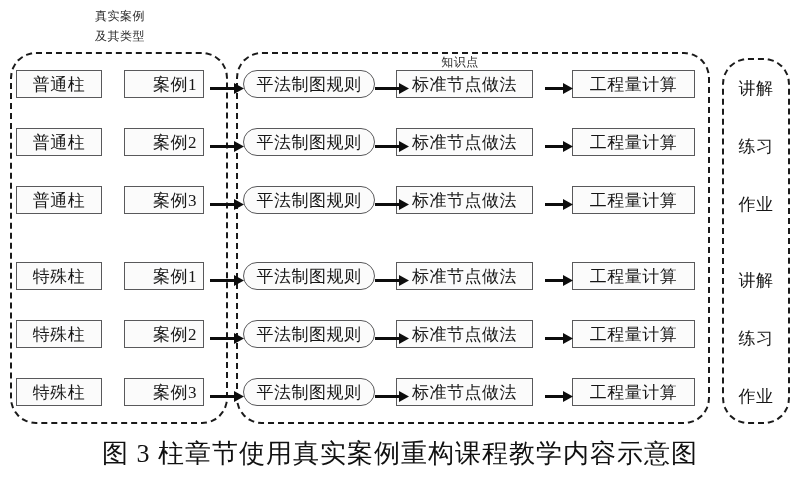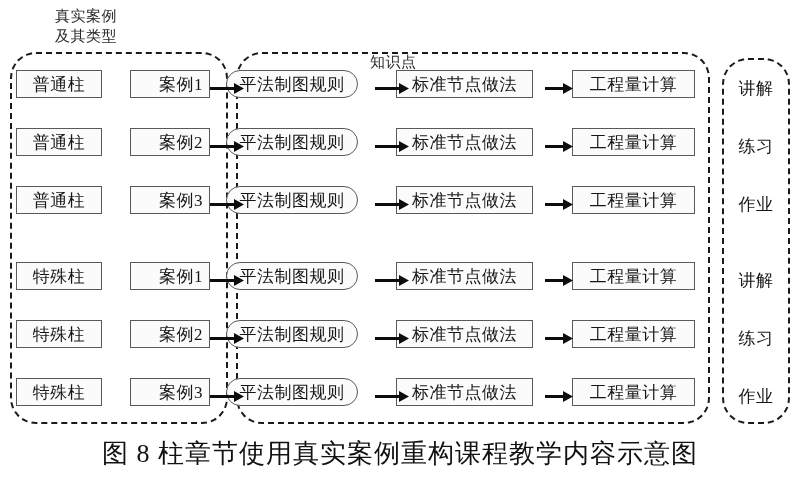--- a/index.html
+++ b/index.html
@@ -16,21 +16,22 @@
   }
   #figure {
     position: relative;
     width: 800px;
     height: 478px;
   }
 
   
   .col-header {
     position: absolute;
-    font-size: 15px;
+    text-align: center;
+    font-size: 12px;
     line-height: 20px;
     color: #2b2b2b;
     letter-spacing: 0.5px;
     white-space: pre-line;
   }
   #hdr-cases  { left: 55px;  top: 6px;  width: 130px; }
   #hdr-know   { left: 370px; top: 12px; width: 180px; margin-top: 40px; }
   #hdr-teach  { left: 718px; top: 6px;  width: 76px;  }
 
   
@@ -54,22 +55,22 @@
     font-size: 17px;
     line-height: 1;
     color: #161616;
     display: flex;
     align-items: center;
     justify-content: center;
     letter-spacing: 0.5px;
     height: 28px;
   }
   .node.col-type  { left: 16px;  width: 86px;  }
-  .node.col-case  { left: 130px; width: 80px; padding-left: 22px;  }
-  .node.col-k1    { left: 226px; width: 132px; border-radius: 14px; }
+  .node.col-case  { left: 124px; width: 80px; padding-left: 22px;  }
+  .node.col-k1    { left: 243px; width: 132px; border-radius: 14px; }
   .node.col-k2    { left: 396px; width: 137px; }
   .node.col-k3    { left: 572px; width: 123px; }
 
   
   .phase {
     position: absolute;
     left: 726px;
     width: 60px;
     height: 36px;
     display: flex;
@@ -258,14 +259,14 @@
         </svg>
       </div>
       <div class="arrow a3" style="top: 391px;">
         <svg width="28" height="11" viewBox="0 0 28 11">
           <line x1="0" y1="5.5" x2="19" y2="5.5" stroke="#0d0d0d" stroke-width="3"></line>
           <polygon points="18,0 28,5.5 18,11" fill="#0d0d0d"></polygon>
         </svg>
       </div>
     </div>
 
-  <div id="caption">图 8  柱章节使用真实案例重构课程教学内容示意图</div>
+  <div id="caption">图 3  柱章节使用真实案例重构课程教学内容示意图</div>
 </div>
 
 </body></html>

